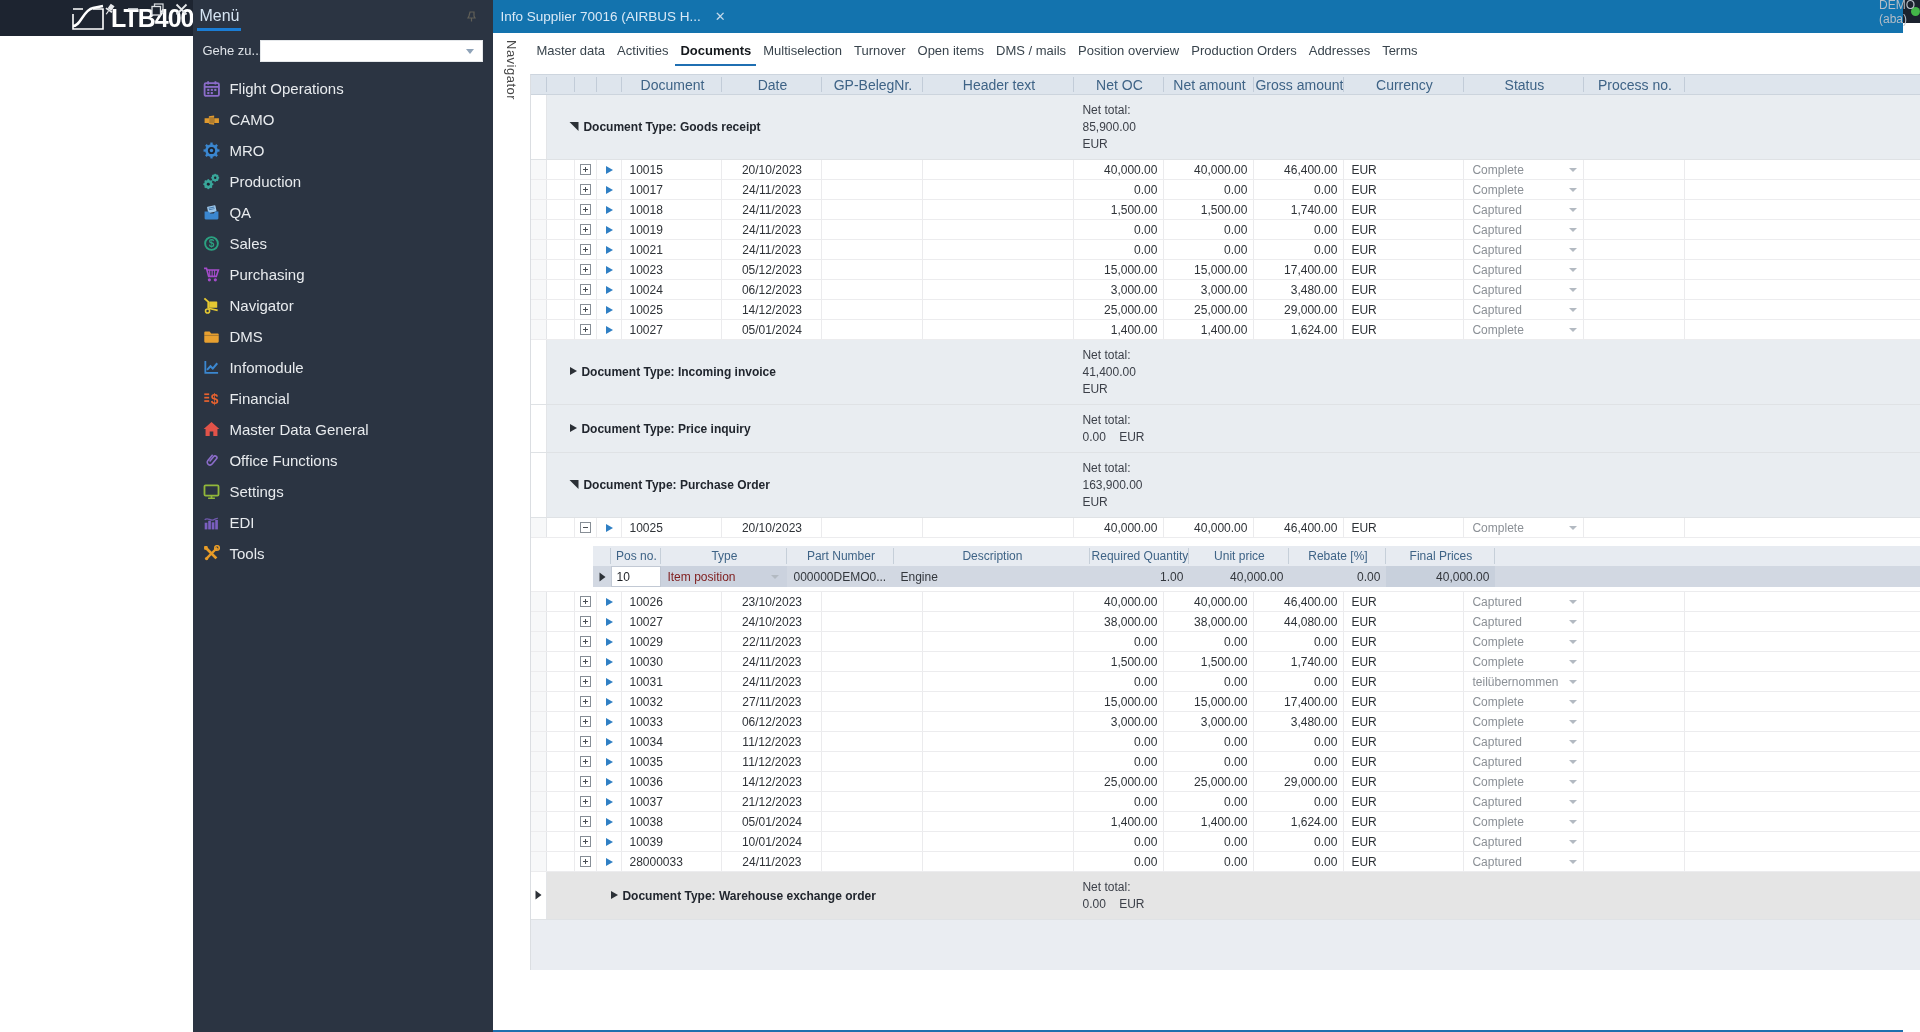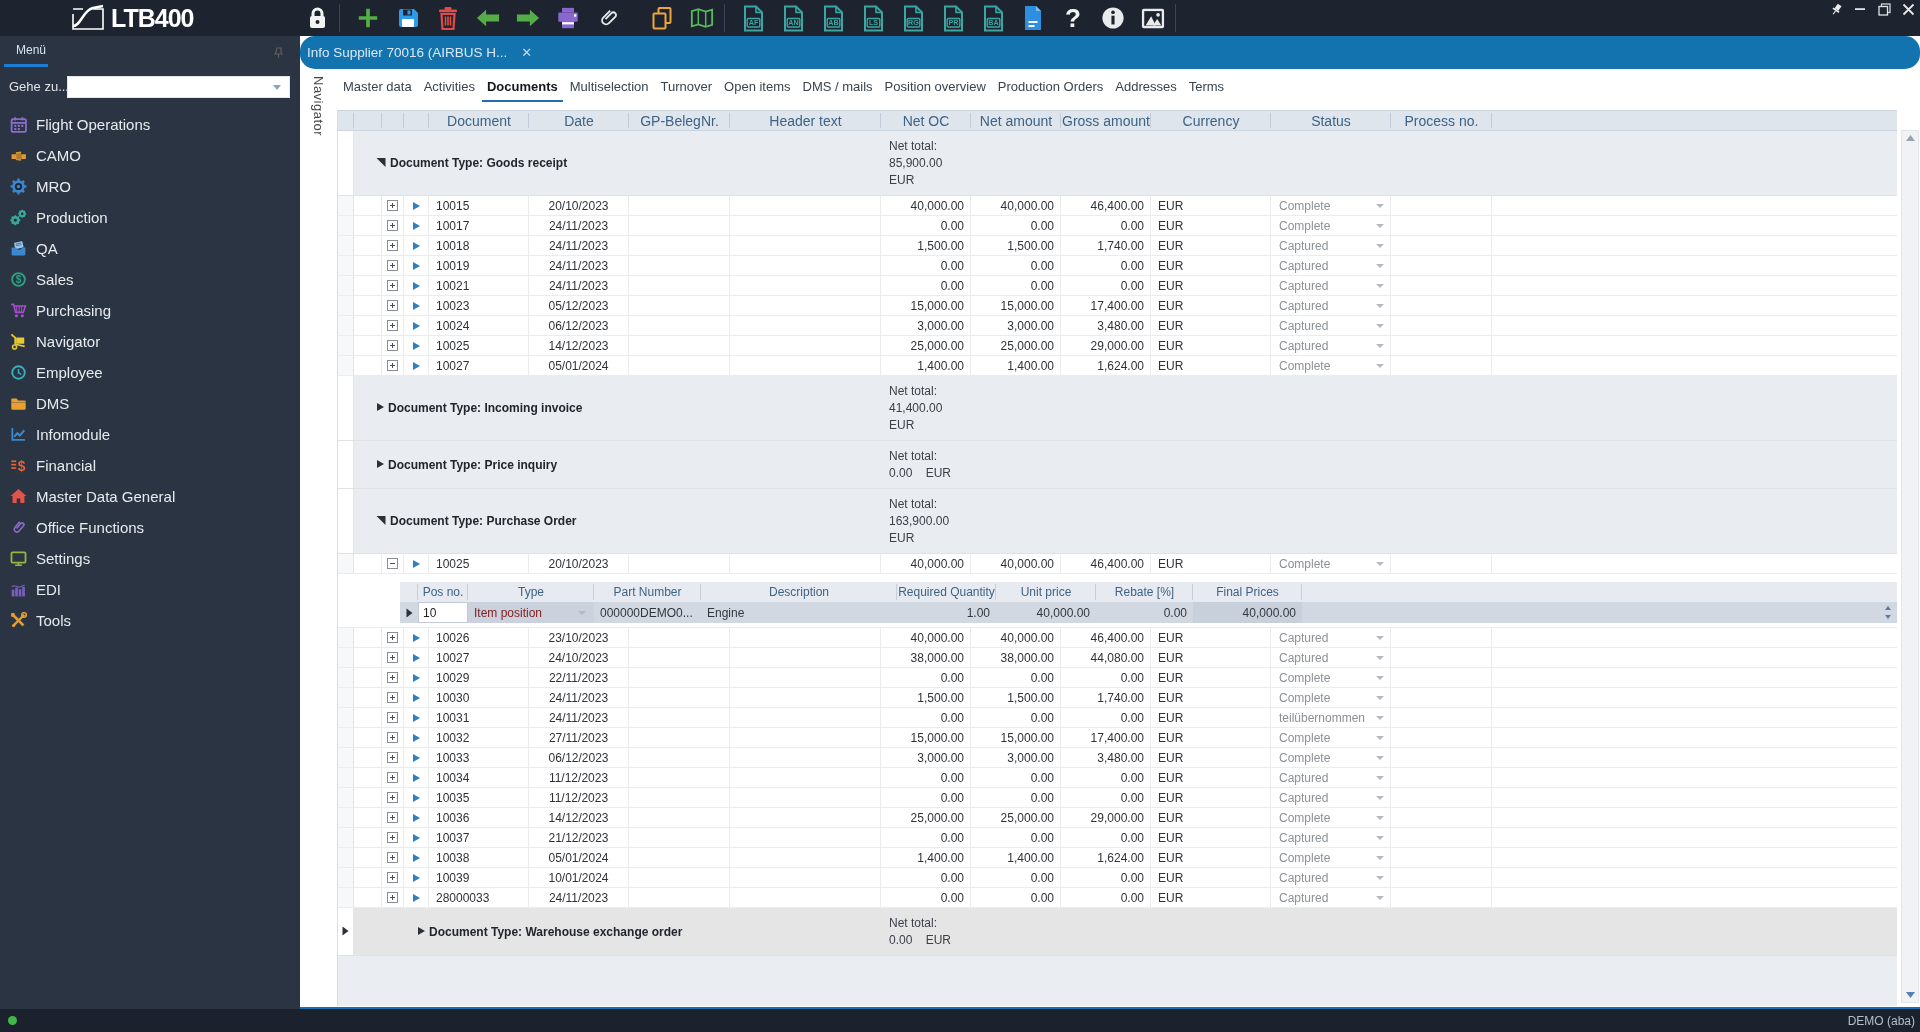--- a/index.html
+++ b/index.html
@@ -1,50 +1,50 @@
 <!DOCTYPE html>
 <html><head>
 <meta charset="utf-8">
 <style>
   * { margin:0; padding:0; box-sizing:border-box; }
   html,body { width:1920px; height:1032px; overflow:hidden; font-family:"Liberation Sans",sans-serif; }
-  .app { width:1920px; height:1032px; display:flex; flex-direction:column; background:#fff; }
+  .app { width:1920px; height:1032px; display:flex; flex-direction:row; background:#fff; }
 
   
   .topbar { height:36px; background:#1d2430; display:flex; align-items:center; position:relative; flex:0 0 auto; }
   .logo { display:flex; align-items:center; margin-left:71px; color:#fff; }
   .logo-text { font-size:25px; font-weight:bold; letter-spacing:-1px; color:#fff; font-style:normal; margin-left:6px; }
   .toolbar { display:flex; align-items:center; position:absolute; left:305px; top:0; height:36px; }
   .tool { width:24px; height:26px; margin-right:16px; display:flex; align-items:center; justify-content:center; cursor:default; }
   .tool svg { display:block; }
   .tool[data-name="copy-icon"] { margin-left:14px; }
   .tsep { width:1px; height:28px; background:#39465a; margin:0 16px 0 -6px; }
   .win-controls { position:absolute; right:0; top:0; height:18px; display:flex; align-items:center; }
   .winbtn { width:24px; height:18px; display:flex; align-items:center; justify-content:center; }
 
   
   .body { flex:1 1 auto; display:flex; min-height:0; }
 
   
   .sidebar { width:300px; background:#2b3442; flex:0 0 auto; position:relative; color:#e6e9ed; }
-  .sb-title { position:absolute; left:16px; top:7px; font-size:12px; color:#d5e4f2; }
+  .sb-title { position:absolute; left:6px; top:7px; font-size:16px; color:#d5e4f2; }
   .sb-underline { position:absolute; left:4px; top:28px; width:44px; height:3px; background:#1b7dd4; }
   .sb-pin { position:absolute; right:16px; top:11px; opacity:.8; }
   .goto-row { position:absolute; left:0; top:40px; width:300px; height:22px; }
   .goto-label { position:absolute; left:9px; top:3px; font-size:13px; color:#dfe3e8; }
   .goto-combo { position:absolute; left:67px; top:0; width:223px; height:22px; background:#fff; border:1px solid #e4e7ea; display:flex; align-items:center; justify-content:flex-end; }
   .goto-arrow { width:0; height:0; border-left:4.5px solid transparent; border-right:4.5px solid transparent; border-top:5px solid #8fa3b8; margin-right:8px; }
   .menu { position:absolute; left:0; top:73px; width:300px; }
   .menu-item { height:31px; display:flex; align-items:center; padding-left:10px; cursor:default; }
   .menu-item .mi-icon { width:17px; height:17px; margin-right:9px; flex:0 0 auto; }
   .menu-item .mi-label { font-size:15px; color:#e8ebee; }
 
   
   .main { flex:1 1 auto; display:flex; flex-direction:column; min-width:0; position:relative; }
-  .doc-tabstrip { height:33px; background:#1373ae; flex:0 0 auto; display:flex;border-radius:15px; }
+  .doc-tabstrip { height:33px; background:#1373ae; flex:0 0 auto; display:flex; }
   .doc-tab { display:flex; align-items:center; padding:0 10px 0 7px; }
   .doc-tab-label { color:#d9e9f6; font-size:13.5px; margin-right:14px; }
   .doc-tab-close { color:#c4d9ea; font-size:13px; line-height:1; }
   .content { flex:1 1 auto; display:flex; min-height:0; background:#fff; }
   .navigator { width:37px; flex:0 0 auto; padding-top:7px; display:flex; justify-content:center; }
   .navigator span { writing-mode:vertical-lr; font-size:13px; color:#474747; letter-spacing:.5px; }
   .page { flex:1 1 auto; position:relative; min-width:0; }
   .page-tabs { height:41px; display:flex; align-items:flex-start; padding-top:6px; }
   .ptab { margin:0 1px; padding:4px 5px 6px 5px; font-size:13px; color:#39444d; border-bottom:2px solid transparent; white-space:nowrap; }
   .ptab.sel { color:#14181c; font-weight:bold; border-bottom-color:#1f6fb2; }
@@ -425,27 +425,20 @@
           </div>
           <div class="menu-item" data-name="sidebar-item-warehouse">
             <span class="mi-icon" data-name="handtruck-icon"><svg width="17" height="17" viewBox="0 0 16 16">
                 <path d="M1.3 1.3 5 4.6v6" fill="none" stroke="#e5c832" stroke-width="1.8"></path>
                 <rect x="5.8" y="4.2" width="7.6" height="6" rx="0.6" fill="#e5c832"></rect>
                 <path d="M5 10.6 13.8 12.6" stroke="#e5c832" stroke-width="1.6"></path>
                 <circle cx="4.3" cy="13.2" r="1.9" fill="none" stroke="#e5c832" stroke-width="1.5"></circle>
               </svg></span>
             <span class="mi-label" data-name="sidebar-item-label">Navigator</span>
           </div>
-          <div class="menu-item" data-name="sidebar-item-employee">
-            <span class="mi-icon" data-name="clock-icon"><svg width="17" height="17" viewBox="0 0 16 16">
-                <circle cx="8" cy="8" r="5.9" fill="none" stroke="#35b0c0" stroke-width="1.8"></circle>
-                <path d="M8 4.8V8.3l2.6 1.5" fill="none" stroke="#35b0c0" stroke-width="1.5"></path>
-              </svg></span>
-            <span class="mi-label" data-name="sidebar-item-label">Employee</span>
-          </div>
           <div class="menu-item" data-name="sidebar-item-dms">
             <span class="mi-icon" data-name="folder-icon"><svg width="17" height="17" viewBox="0 0 16 16">
                 <path d="M1.2 4.2a1 1 0 0 1 1-1h4l1.5 1.9h6.1a1 1 0 0 1 1 1v6.7a1 1 0 0 1-1 1H2.2a1 1 0 0 1-1-1z" fill="#e8a030"></path>
                 <path d="M1.2 7h13.6" stroke="#1d2430" stroke-width="0.8" opacity=".35"></path>
               </svg></span>
             <span class="mi-label" data-name="sidebar-item-label">DMS</span>
           </div>
           <div class="menu-item" data-name="sidebar-item-infomodule">
             <span class="mi-icon" data-name="chart-line-icon"><svg width="17" height="17" viewBox="0 0 16 16">
                 <path d="M2.2 1.8V13h12" fill="none" stroke="#3b87d0" stroke-width="1.7"></path>

